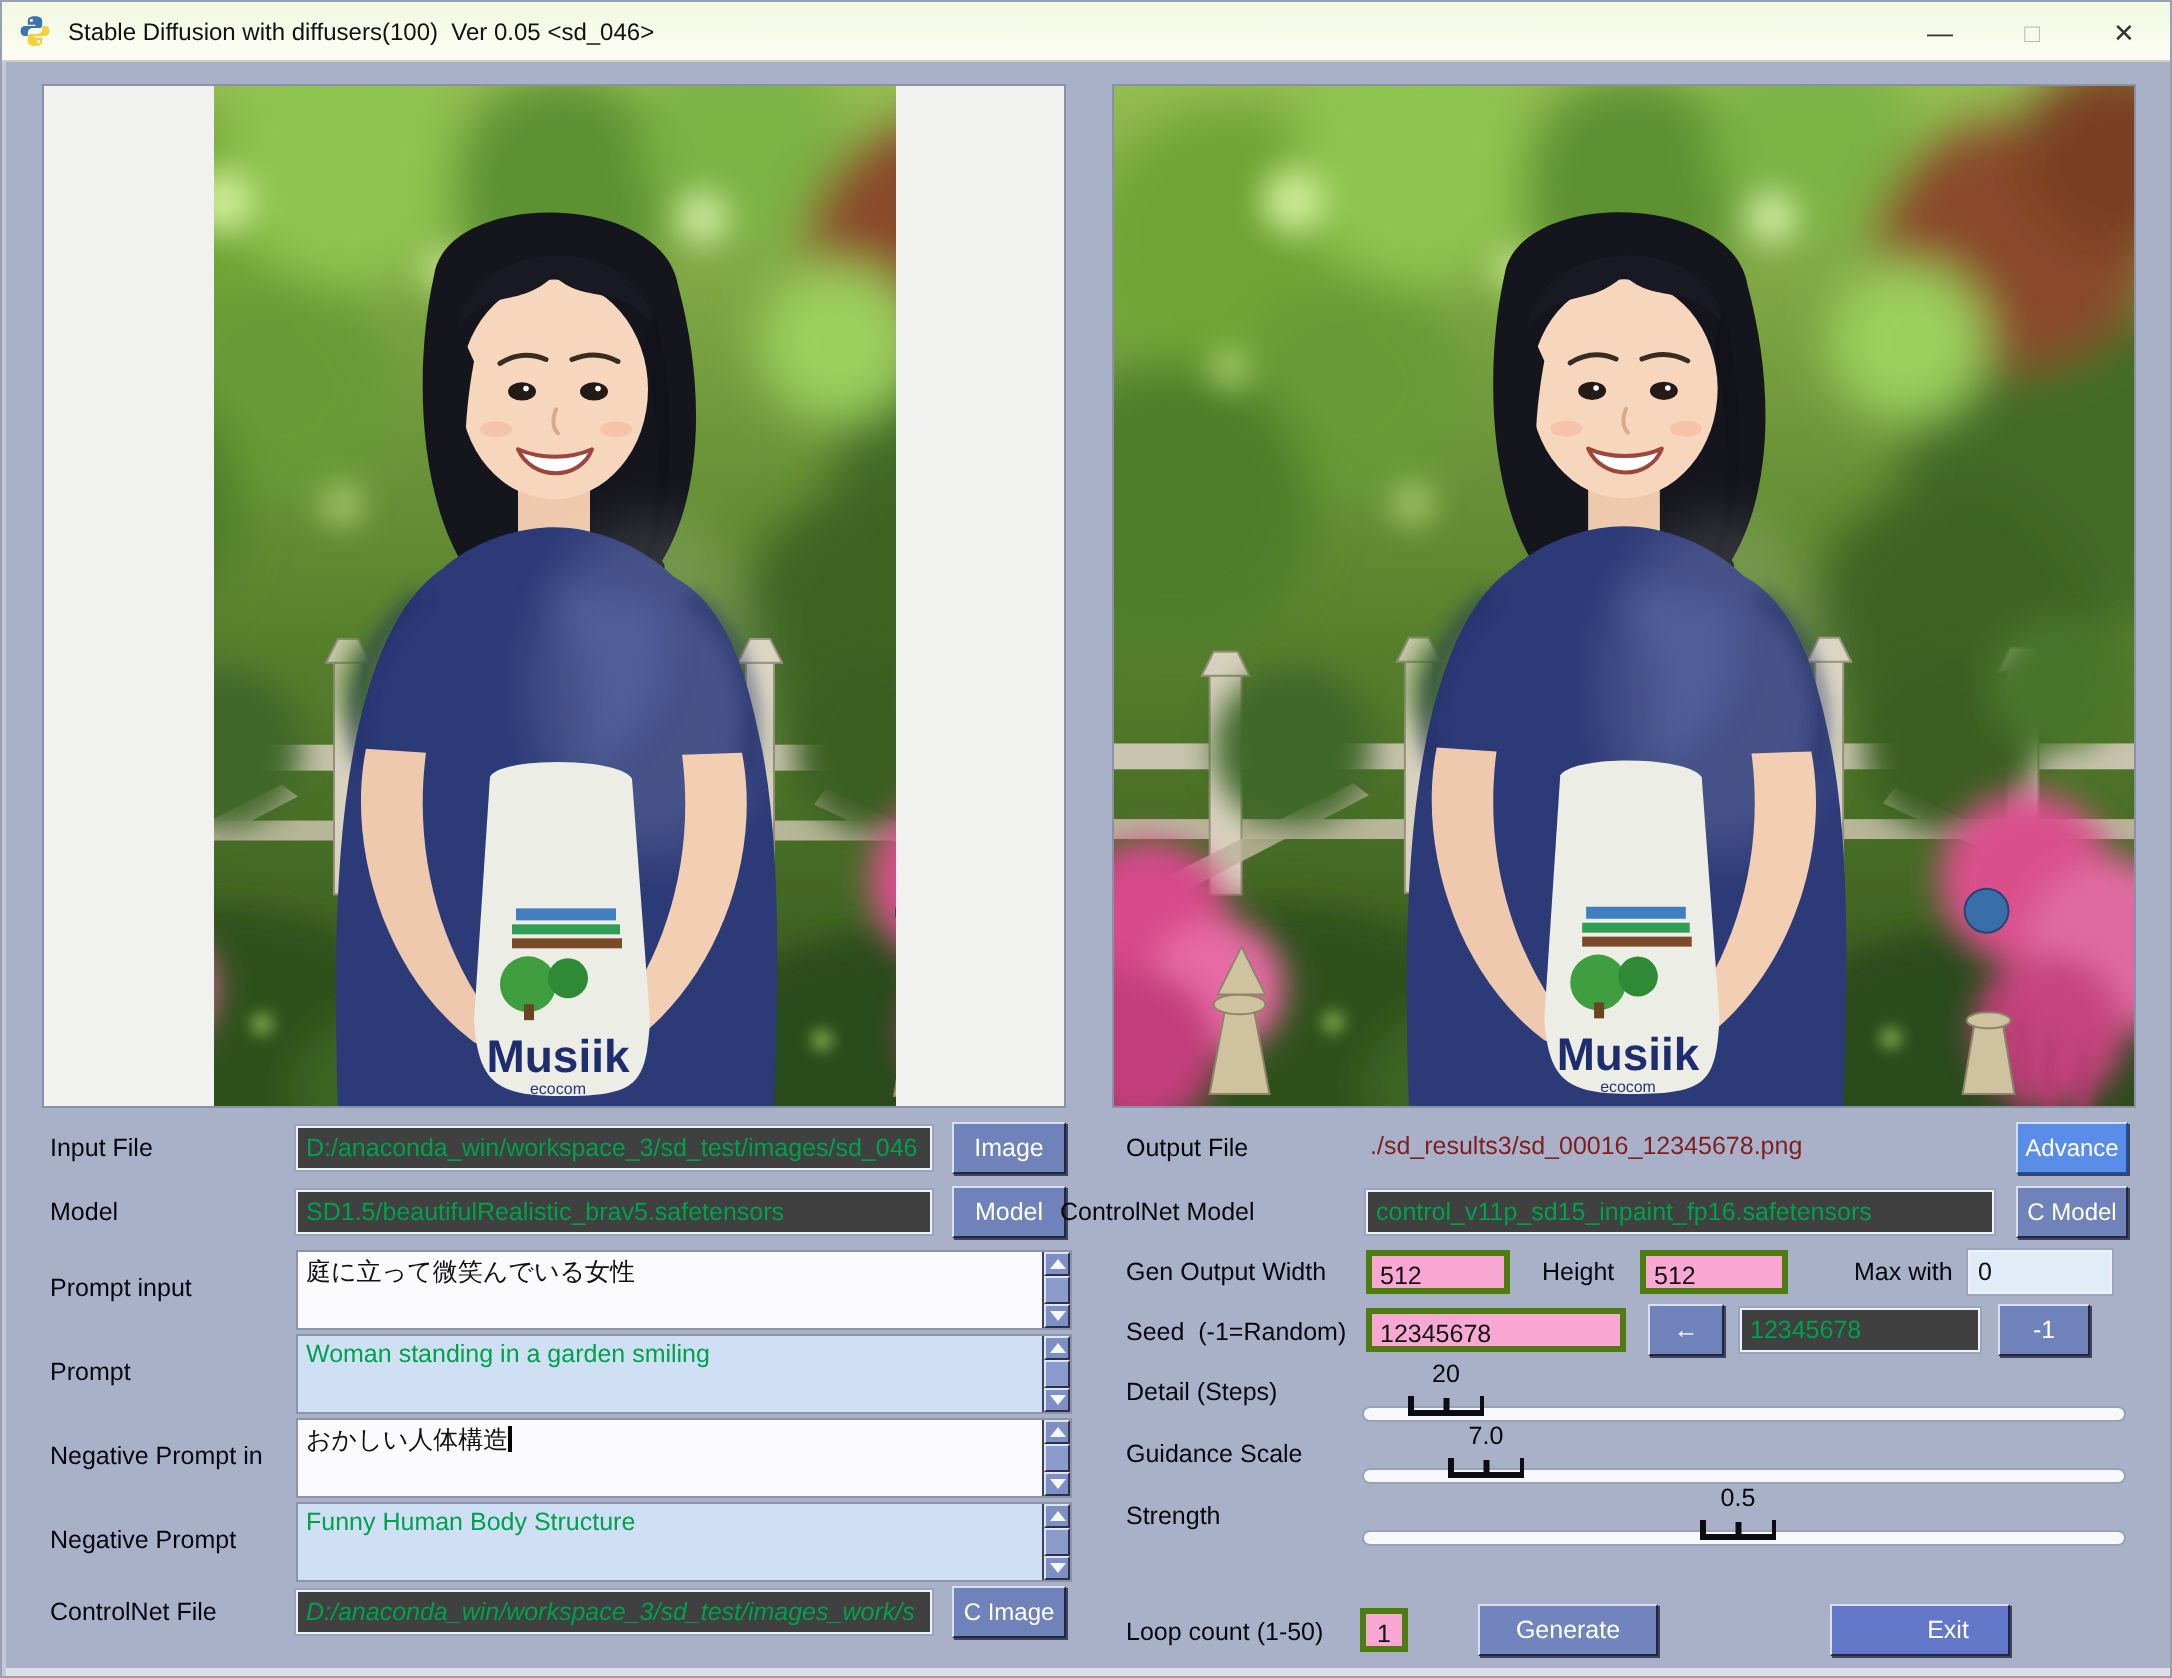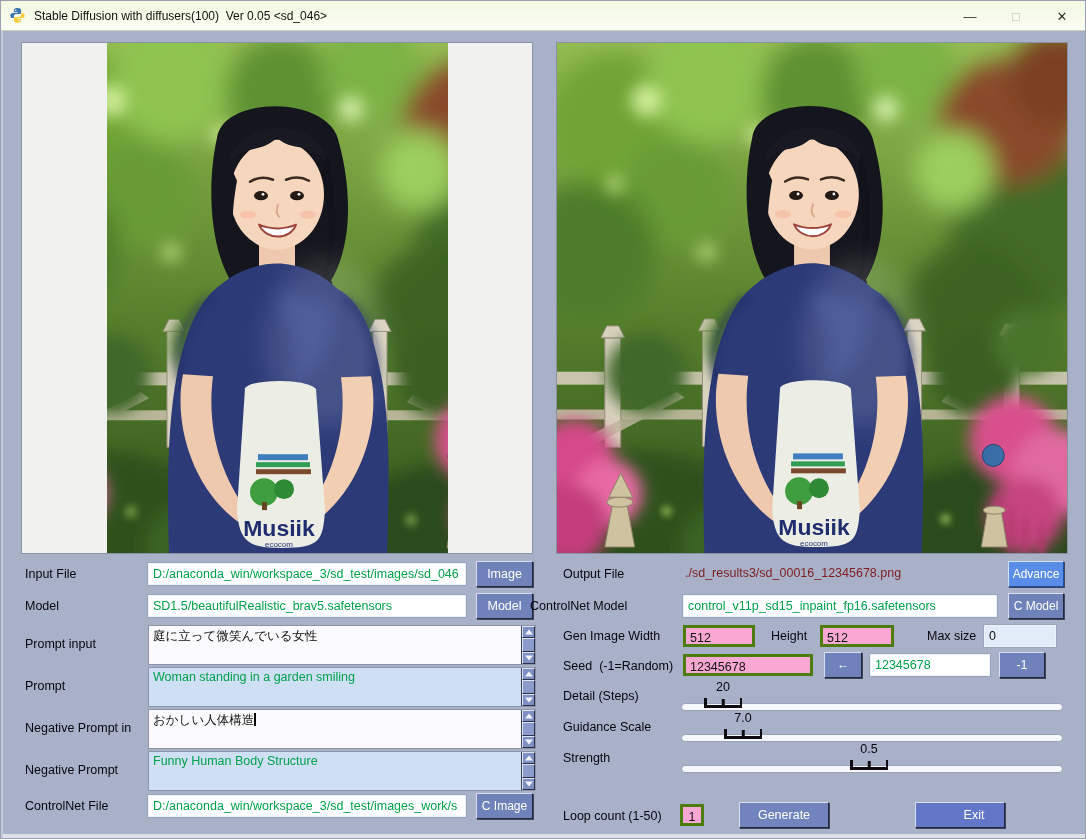--- a/index.html
+++ b/index.html
@@ -33,21 +33,21 @@
   .canvas-left svg { width:341px; height:510px; }
   .canvas-right {
     position:absolute; left:553px; top:11px; width:512px; height:512px;
     border:1px solid #8a90a5; overflow:hidden;
   }
   .canvas-right svg { width:510px; height:510px; }
 
   .lbl { position:absolute; font-size:12.5px; color:#06060e; white-space:pre; }
 
   .field {
-    position:absolute; height:22px; background:#ffffff; border:1px solid #eef2f8;
+    position:absolute; height:22px; background:#404040; border:1px solid #eef2f8;
     outline:1px solid #9aa4bc; font-size:12.5px; line-height:20px; padding:0 4px;
     color:#00a14b; white-space:nowrap; overflow:hidden;
   }
   .field.white { background:#f9a8d4; color:#111; border:3px solid #4d7c0f; outline:none; }
   .field.plain { background:transparent; border:none; outline:none; color:#7f1d1d; }
 
   .tarea {
     position:absolute; width:388px; height:40px; background:#fbfbfd;
     border:1px solid #8d93a8; font-size:12.5px; padding:2px 4px; color:#111;
     overflow:hidden; white-space:nowrap;
@@ -307,36 +307,36 @@
     <div class="tarea blue" style="left:145px;top:720px;">
       <span>Funny Human Body Structure</span>
       <div class="sb">
         <div class="sb-btn up"></div>
         <div class="sb-thumb"></div>
         <div class="sb-btn down"></div>
       </div>
     </div>
 
     <span class="lbl" style="left:22px;top:768px;">ControlNet File</span>
-    <div class="field" style="left:145px;top:764px;width:318px;">D:/anaconda_win/workspace_3/sd_test/images_work/s</div>
+    <div class="field" style="left:145px;top:764px;width:318px;font-style:italic;">D:/anaconda_win/workspace_3/sd_test/images_work/s</div>
     <div class="btn small" style="left:473px;top:762px;width:57px;">C Image</div>
 
     <span class="lbl" style="left:560px;top:536px;">Output File</span>
     <div class="field plain" style="left:678px;top:532px;width:320px;">./sd_results3/sd_00016_12345678.png</div>
     <div class="btn bright small" style="left:1005px;top:530px;width:56px;">Advance</div>
 
     <span class="lbl" style="left:527px;top:568px;">ControlNet Model</span>
     <div class="field" style="left:680px;top:564px;width:314px;">control_v11p_sd15_inpaint_fp16.safetensors</div>
     <div class="btn small" style="left:1005px;top:562px;width:56px;">C Model</div>
 
-    <span class="lbl" style="left:560px;top:598px;">Gen Image Width</span>
+    <span class="lbl" style="left:560px;top:598px;">Gen Output Width</span>
     <div class="field white" style="left:680px;top:594px;width:72px;">512</div>
     <span class="lbl" style="left:768px;top:598px;">Height</span>
     <div class="field white" style="left:817px;top:594px;width:74px;">512</div>
-    <span class="lbl" style="left:924px;top:598px;">Max size</span>
+    <span class="lbl" style="left:924px;top:598px;">Max with</span>
     <div class="field" style="left:981px;top:594px;width:72px;background:#e2ecf8;color:#111;">0</div>
 
     <span class="lbl" style="left:560px;top:628px;">Seed  (-1=Random)</span>
     <div class="field white" style="left:680px;top:623px;width:130px;">12345678</div>
     <div class="btn" style="left:821px;top:621px;width:38px;">←</div>
     <div class="field" style="left:867px;top:623px;width:120px;">12345678</div>
     <div class="btn" style="left:996px;top:621px;width:46px;">-1</div>
 
     <span class="lbl" style="left:560px;top:658px;">Detail (Steps)</span>
     <span class="s-val" style="left:701px;top:649px;">20</span>

